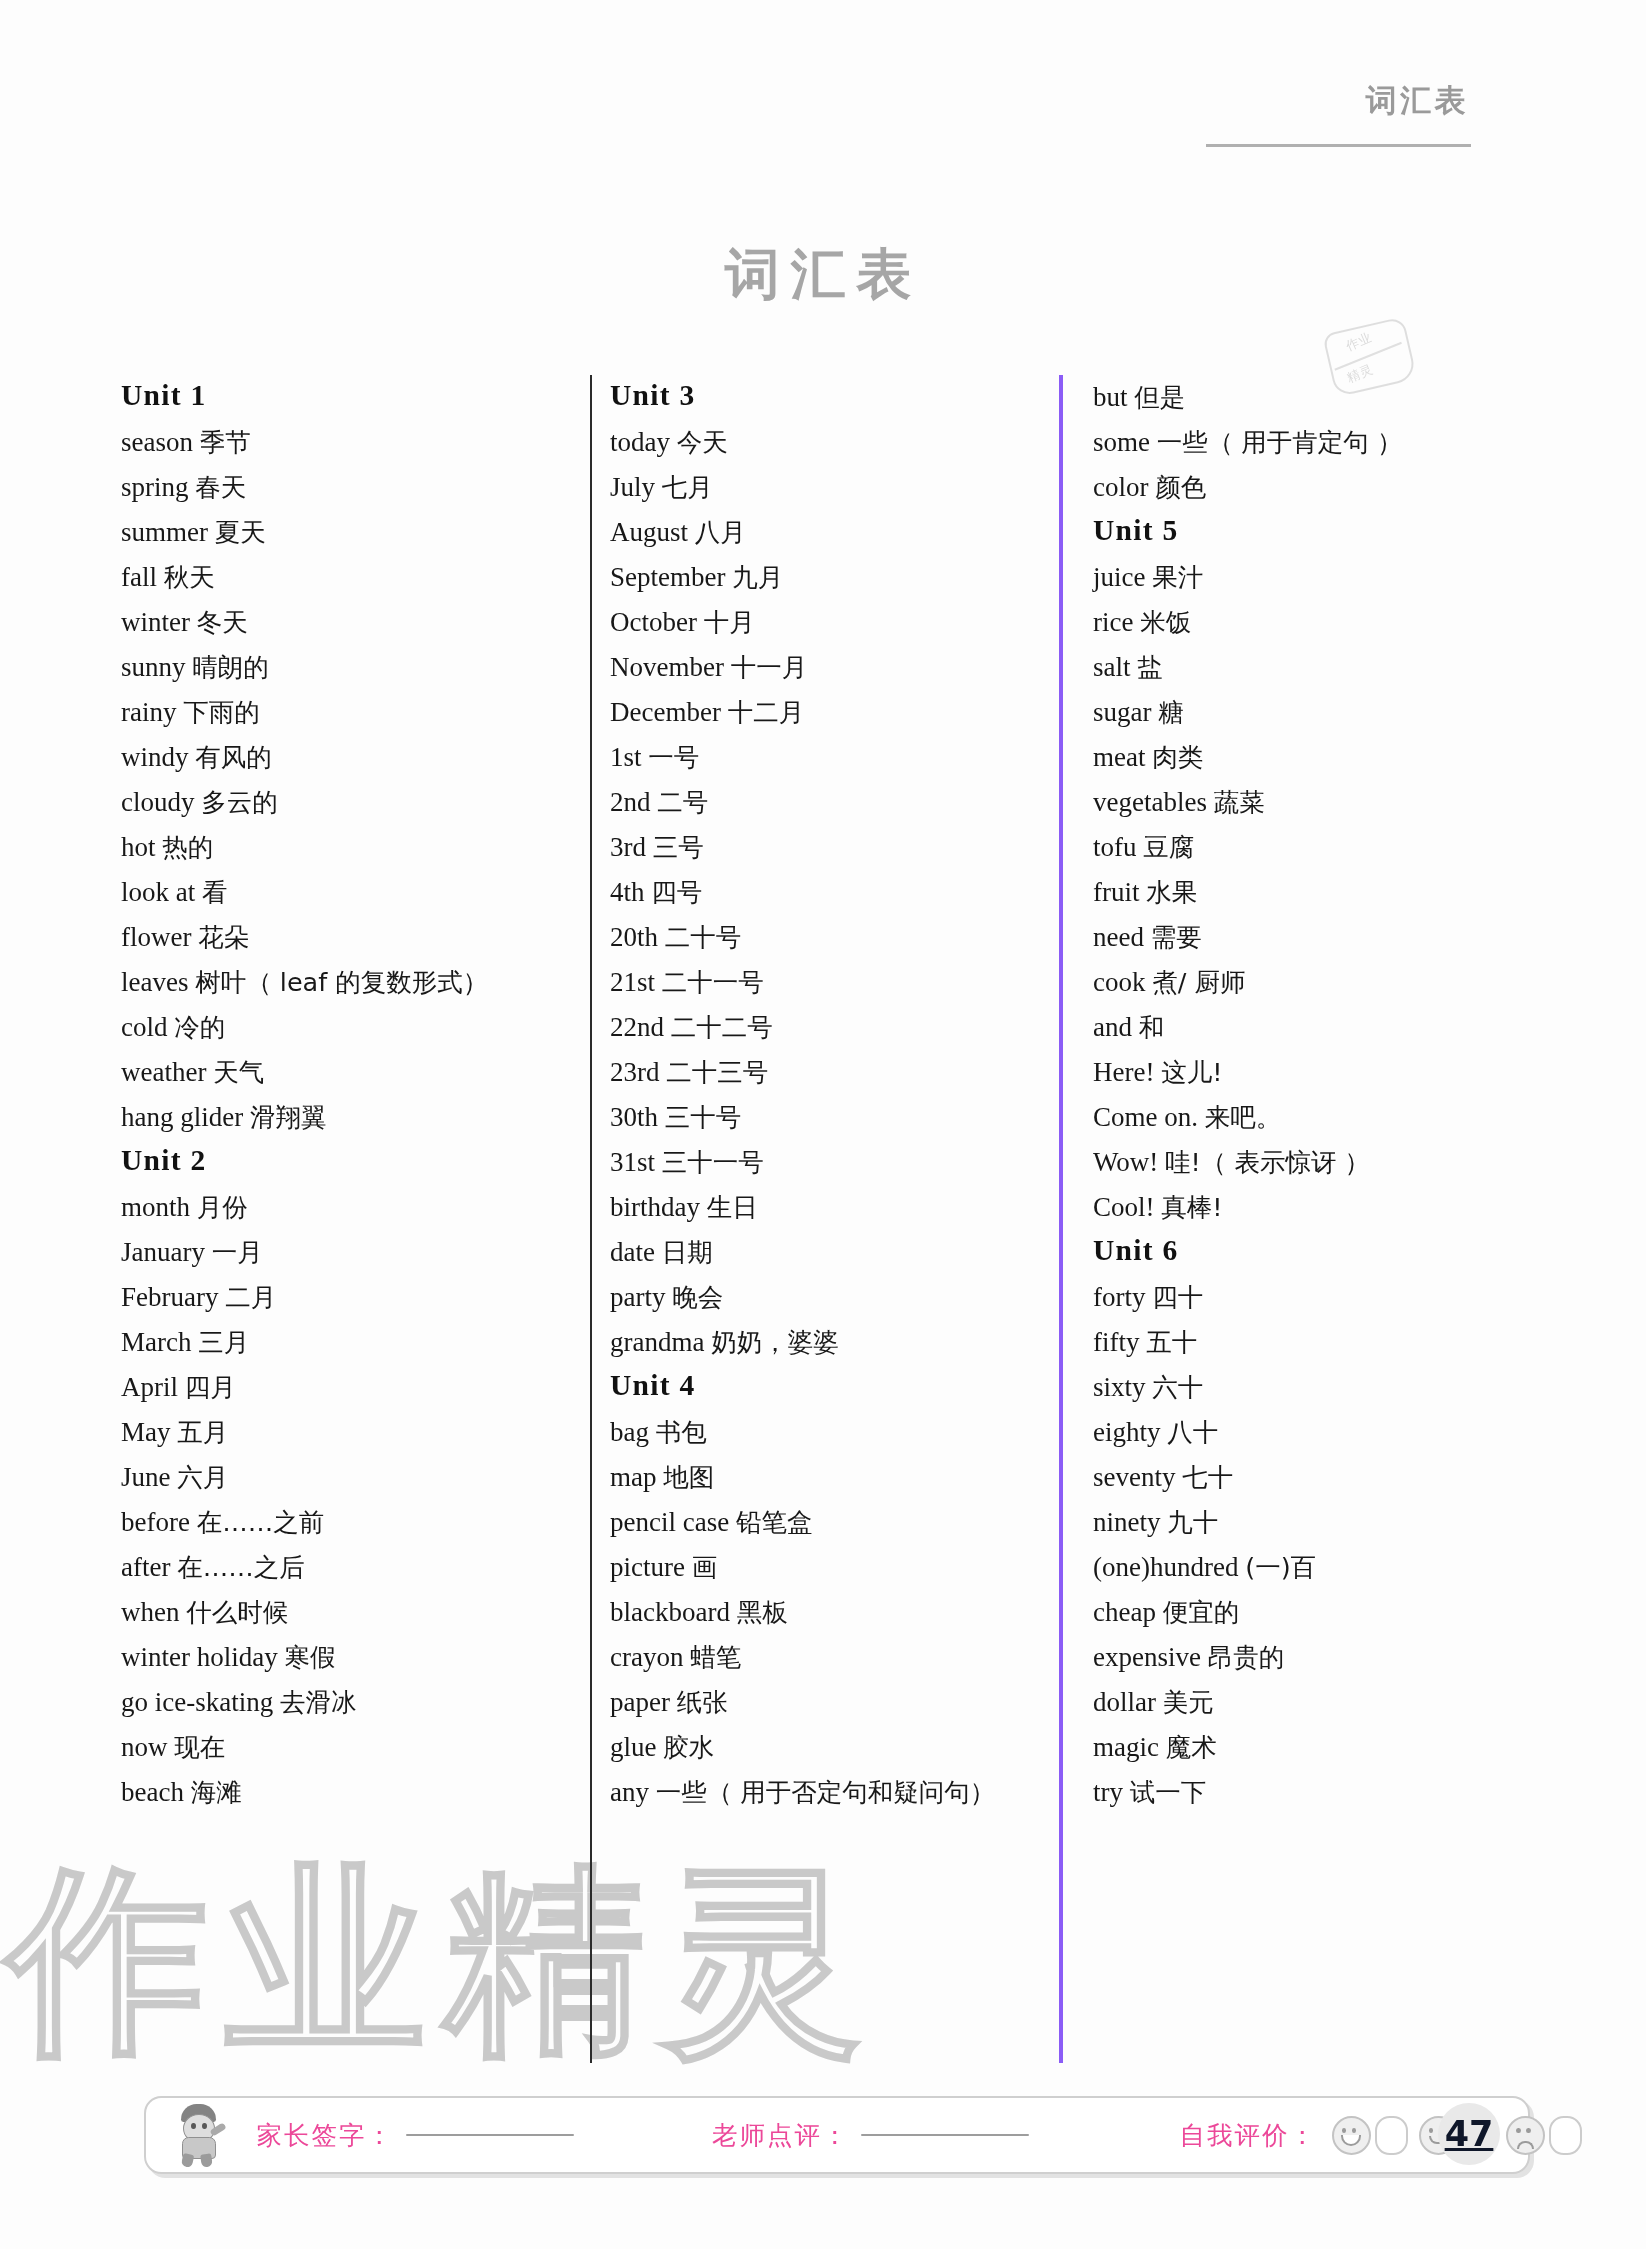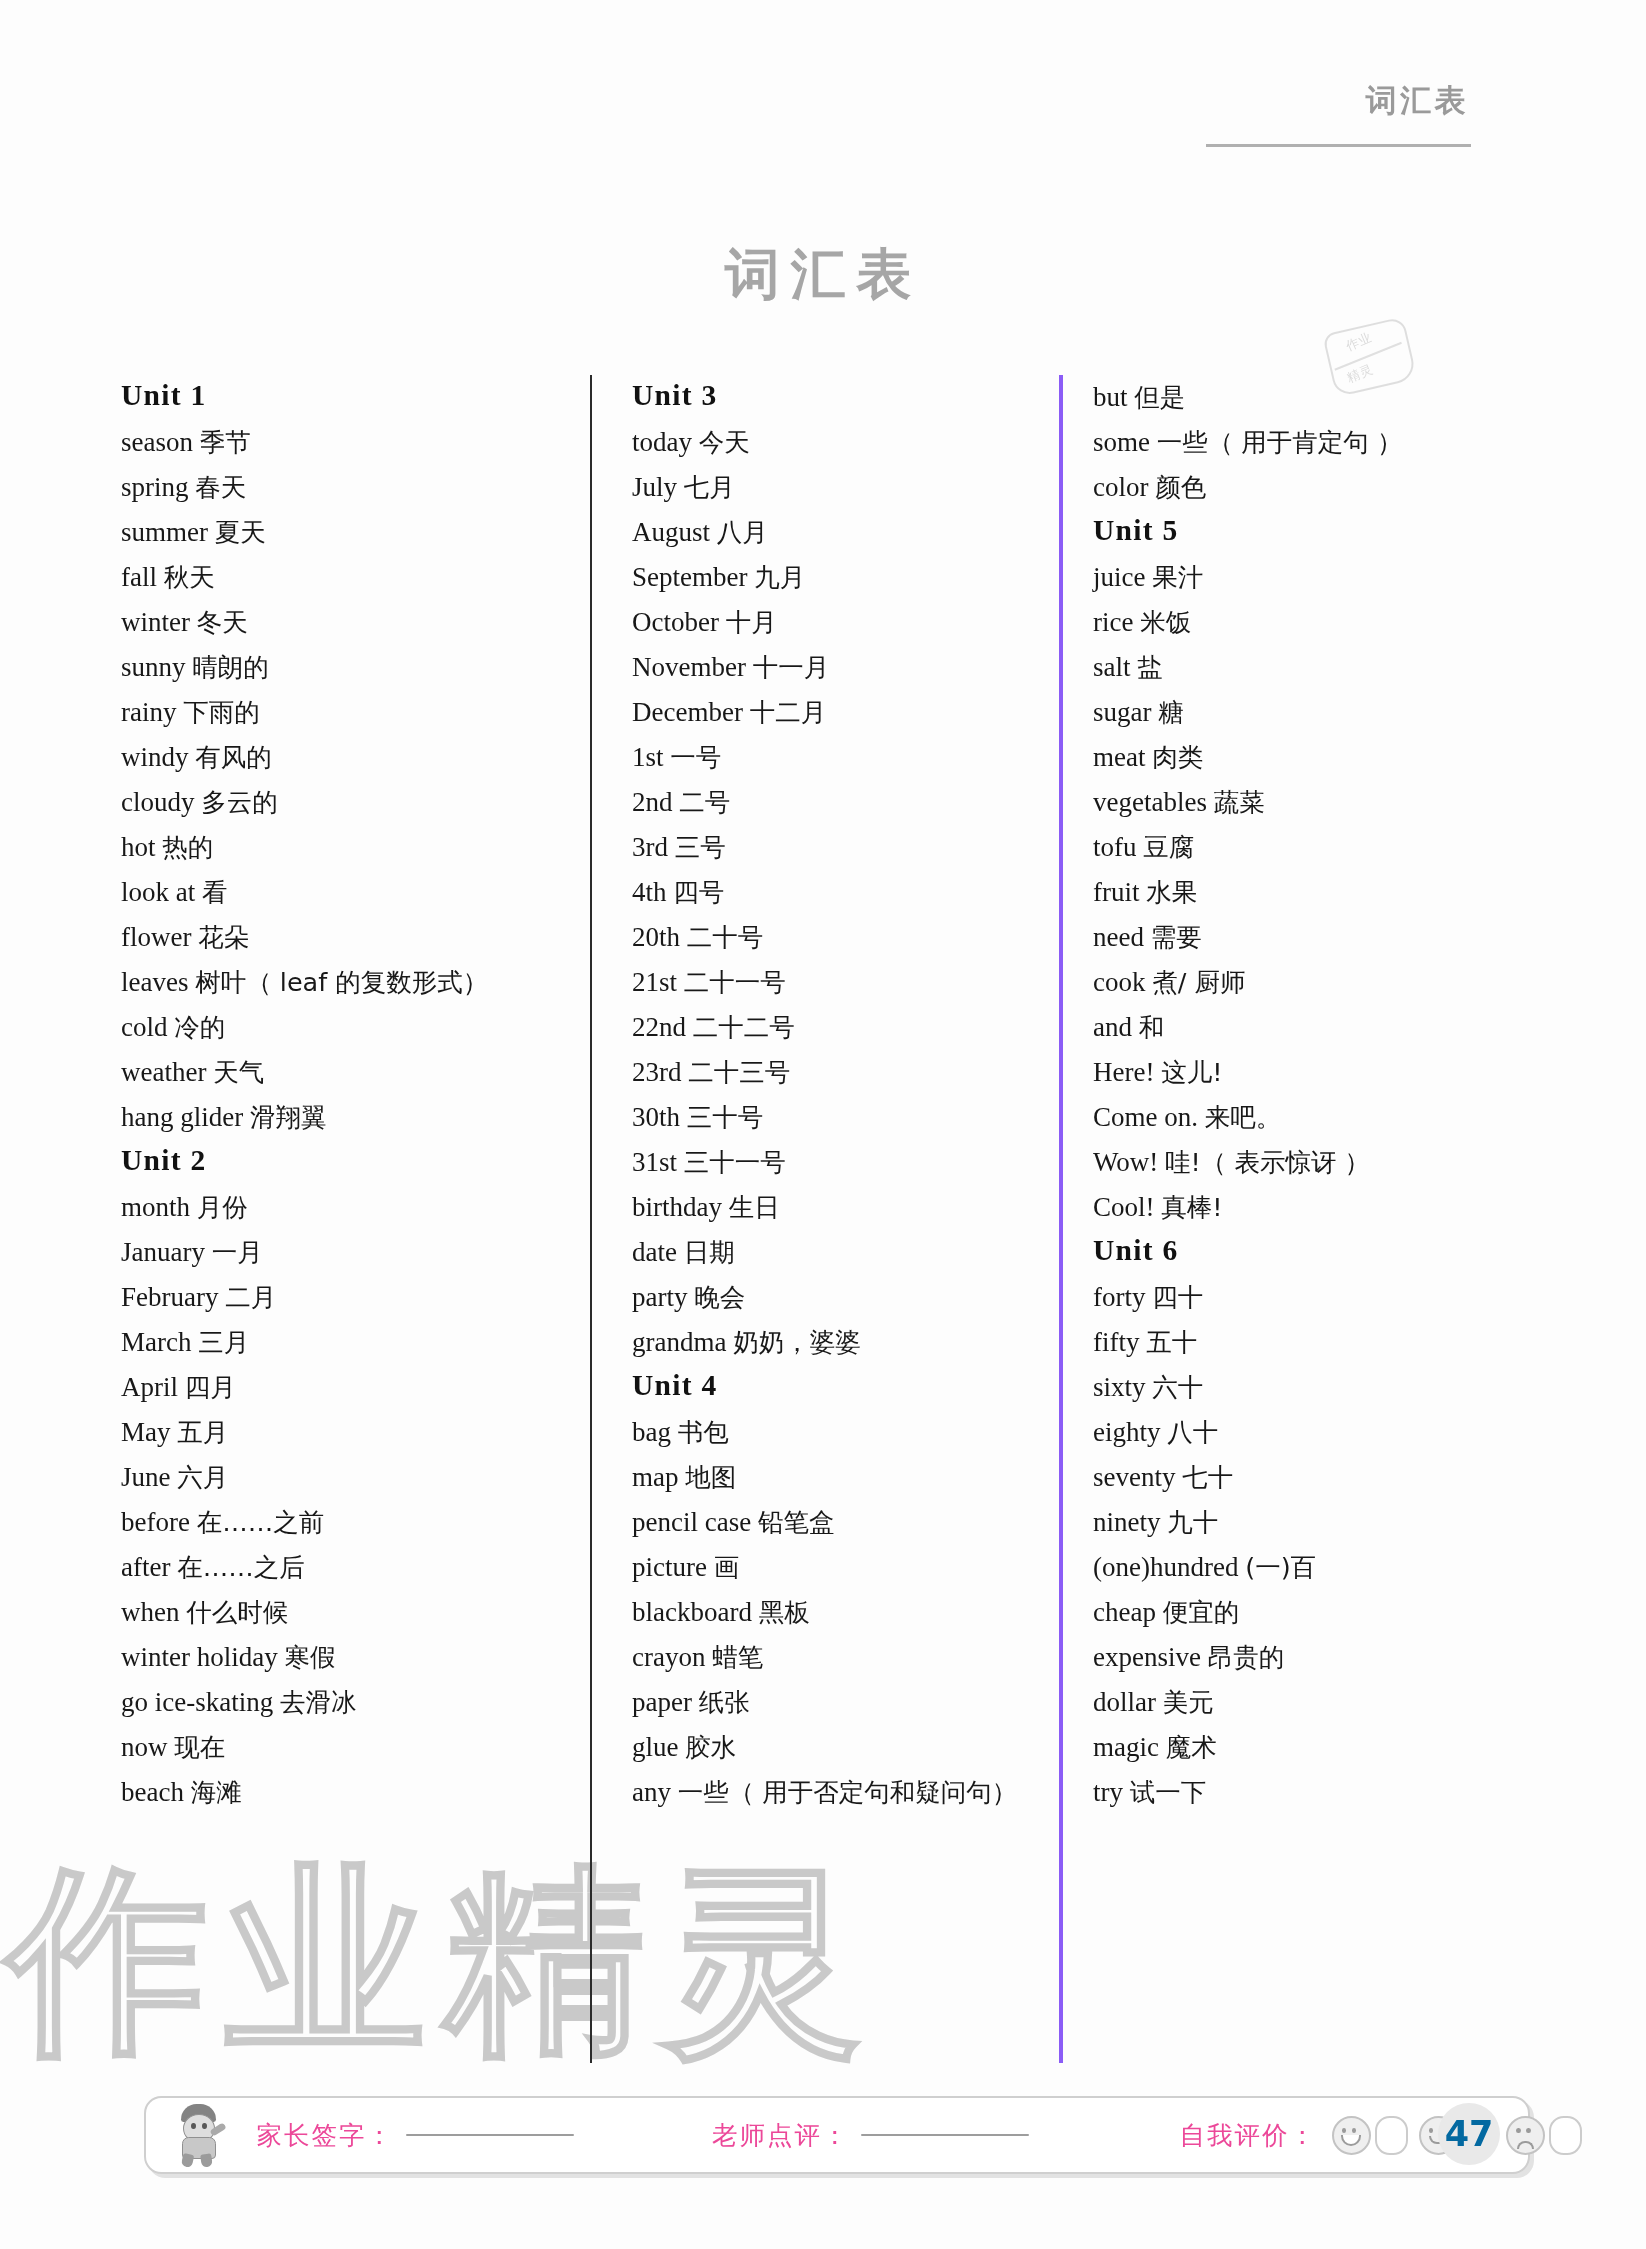--- a/index.html
+++ b/index.html
@@ -122,21 +122,21 @@
     width: 1407px;
     height: 1688px;
     display: flex;
     z-index: 8;
   }
   .vcol {
     position: relative;
     box-sizing: border-box;
   }
   .vcol.col1 { width: 469px; padding-right: 17.4px; }
-  .vcol.col2 { width: 469px; padding-left: 40px; padding-right: 17.4px;
+  .vcol.col2 { width: 469px; padding-left: 18px; padding-right: 17.4px;
                border-left: 2px solid #2b2b2b; }
   .vcol.col3 { width: 469px; padding-left: 30px;
                border-left: 4px solid #8b5cf6; }
 
   .unit-head {
     font-family: "Liberation Serif", "DejaVu Serif", serif;
     font-weight: bold;
     font-size: 29.5px;
     letter-spacing: 1.3px;
     margin: 4px 0 8px 0;
@@ -252,27 +252,28 @@
   }
 
   #page-number {
     position: absolute;
     right: 28px;
     top: 5.4px;
     width: 62px;
     height: 62px;
     border-radius: 50%;
     background: #e9e9e9;
-    color: #0369a1;
+    color: #0f172a;
     font-family: "DejaVu Sans", "Liberation Sans", sans-serif;
     font-weight: bold;
     font-size: 35px;
     display: flex;
     align-items: center;
     justify-content: center;
+    text-decoration: underline;
   }
 </style>
 </head>
 <body>
 
 <div id="page">
 
   <div id="running-header">
     <div class="rh-title">词汇表</div>
     <div class="rh-rule"></div>

